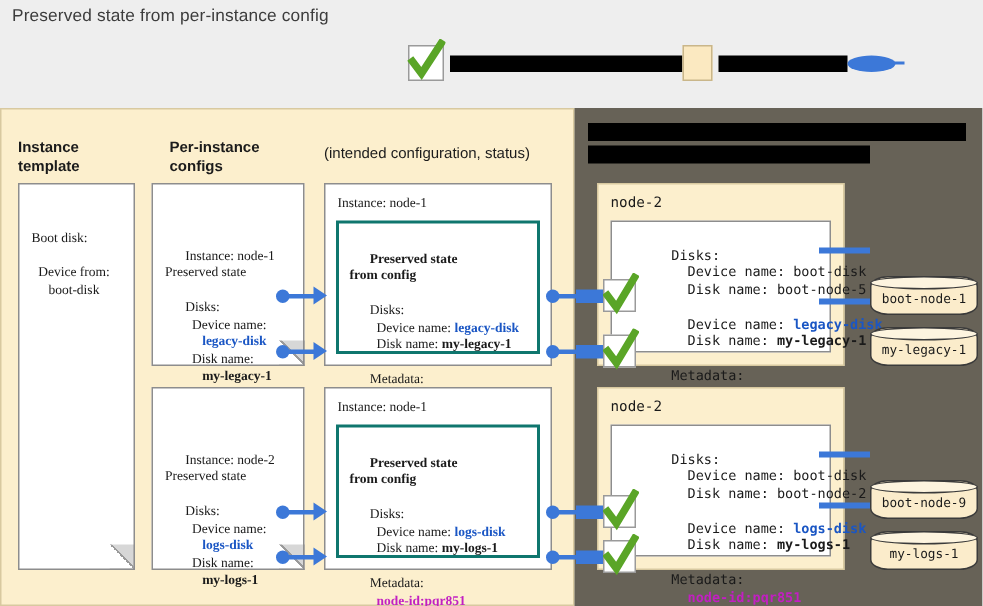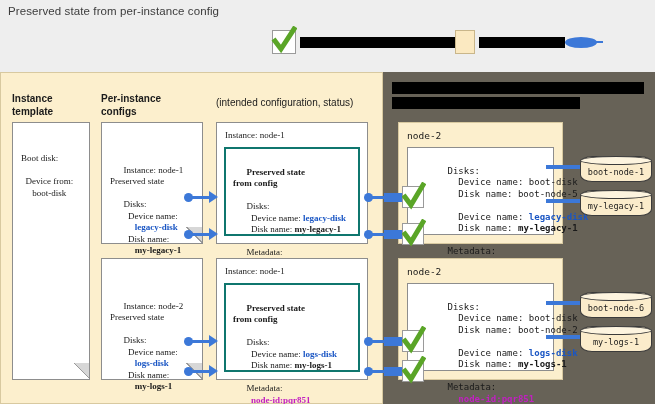--- a/index.html
+++ b/index.html
@@ -60,21 +60,21 @@
     position:absolute;left:383px;top:72px;width:272px;height:332px;
     background:#676257;box-sizing:border-box;
   }
 
   
   .colhead{
     position:absolute;font-size:10px;font-weight:bold;color:#1b1b1b;
     line-height:12.5px;white-space:pre-line;
   }
   .colhead.c1{left:12px;top:93px;}
-  .colhead.c2{left:101px;top:93px;}
+  .colhead.c2{left:113px;top:93px;}
   .colhead.c3{left:216px;top:84px;}
   .colhead .reg{font-weight:normal;}
 
   
   .gray-head{position:absolute;left:392px;top:82px;}
   .gray-head .redact{display:block;}
   .gh1{width:252px;height:12px;margin-bottom:3px;}
   .gh2{width:188px;height:12px;}
 
   
@@ -118,21 +118,21 @@
   .node-title{position:absolute;left:8px;top:7px;font-size:9.5px;}
   .node-inner{
     position:absolute;left:8px;top:24px;right:8px;bottom:8px;
     background:#ffffff;border:1px solid #8d8d8d;box-sizing:border-box;
     padding:6px 7px;line-height:11.5px;white-space:pre;
   }
 
   
   .cyl{
     position:absolute;width:72px;height:26px;
-    font-family:"DejaVu Sans Mono", monospace;font-size:9px;color:#1a1a1a;
+    font-family:"DejaVu Sans Mono", monospace;font-size:9px;color:#1a1a1a;margin-top:28px;
   }
   .cyl .shape{
     position:absolute;inset:0;background:#fbeccb;
     border:1px solid #3b3b3b;border-radius:12px/7px;box-sizing:border-box;
   }
   .cyl .cap{
     position:absolute;left:0;top:0;width:100%;height:9px;
     border:1px solid #3b3b3b;border-radius:50%/50%;
     background:#fdf4df;box-sizing:border-box;
   }
@@ -321,21 +321,21 @@
     <span class="lbl">boot-node-1</span>
   </div>
   <div class="cyl cyl-2">
     <span class="shape"></span>
       <span class="cap"></span>
     <span class="lbl">my-legacy-1</span>
   </div>
   <div class="cyl cyl-3">
     <span class="shape"></span>
       <span class="cap"></span>
-    <span class="lbl">boot-node-6</span>
+    <span class="lbl">boot-node-9</span>
   </div>
   <div class="cyl cyl-4">
     <span class="shape"></span>
       <span class="cap"></span>
     <span class="lbl">my-logs-1</span>
   </div>
 
   <div class="dot" style="left:184px;top:193px;"></div>
   <div class="bar" style="left:192px;top:196px;width:18px;"></div>
   <div class="arrow" style="left:209px;top:191px;"></div>

